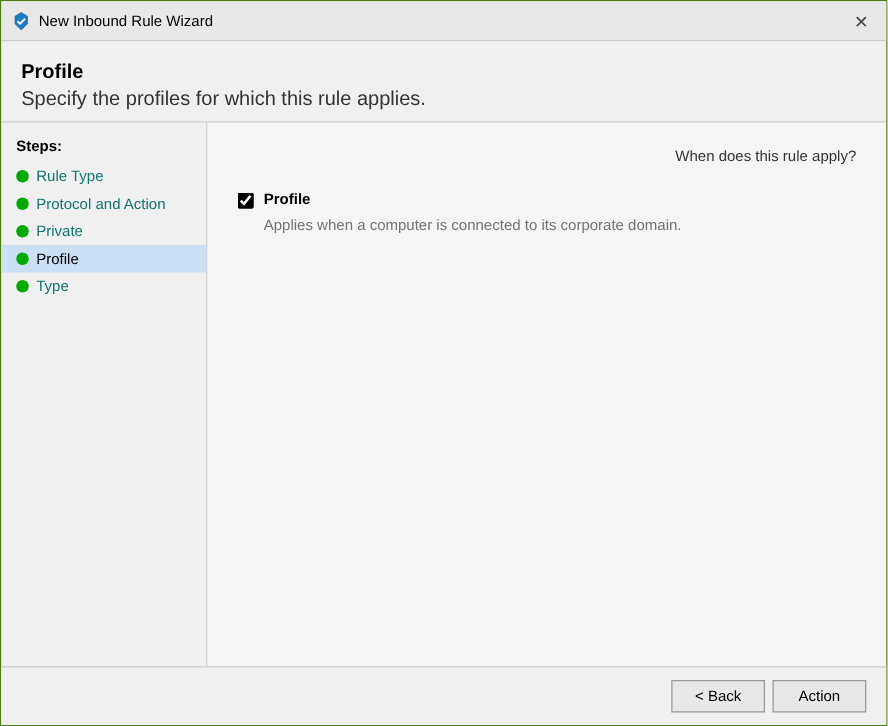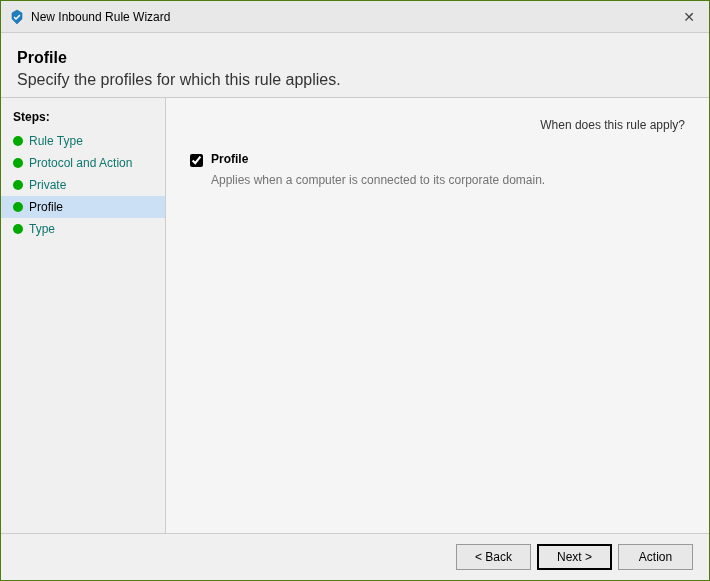--- a/index.html
+++ b/index.html
@@ -280,16 +280,15 @@
           <div class="option-description">Applies when a computer is connected to its corporate domain.</div>
         </div>
 
 
       </div>
     </div>
   </div>
 
   <div class="footer">
     <button class="btn">&lt; Back</button>
-    <button class="btn btn-default">Next &gt;</button>
     <button class="btn">Action</button>
   </div>
 </div>
 
 </body></html>

